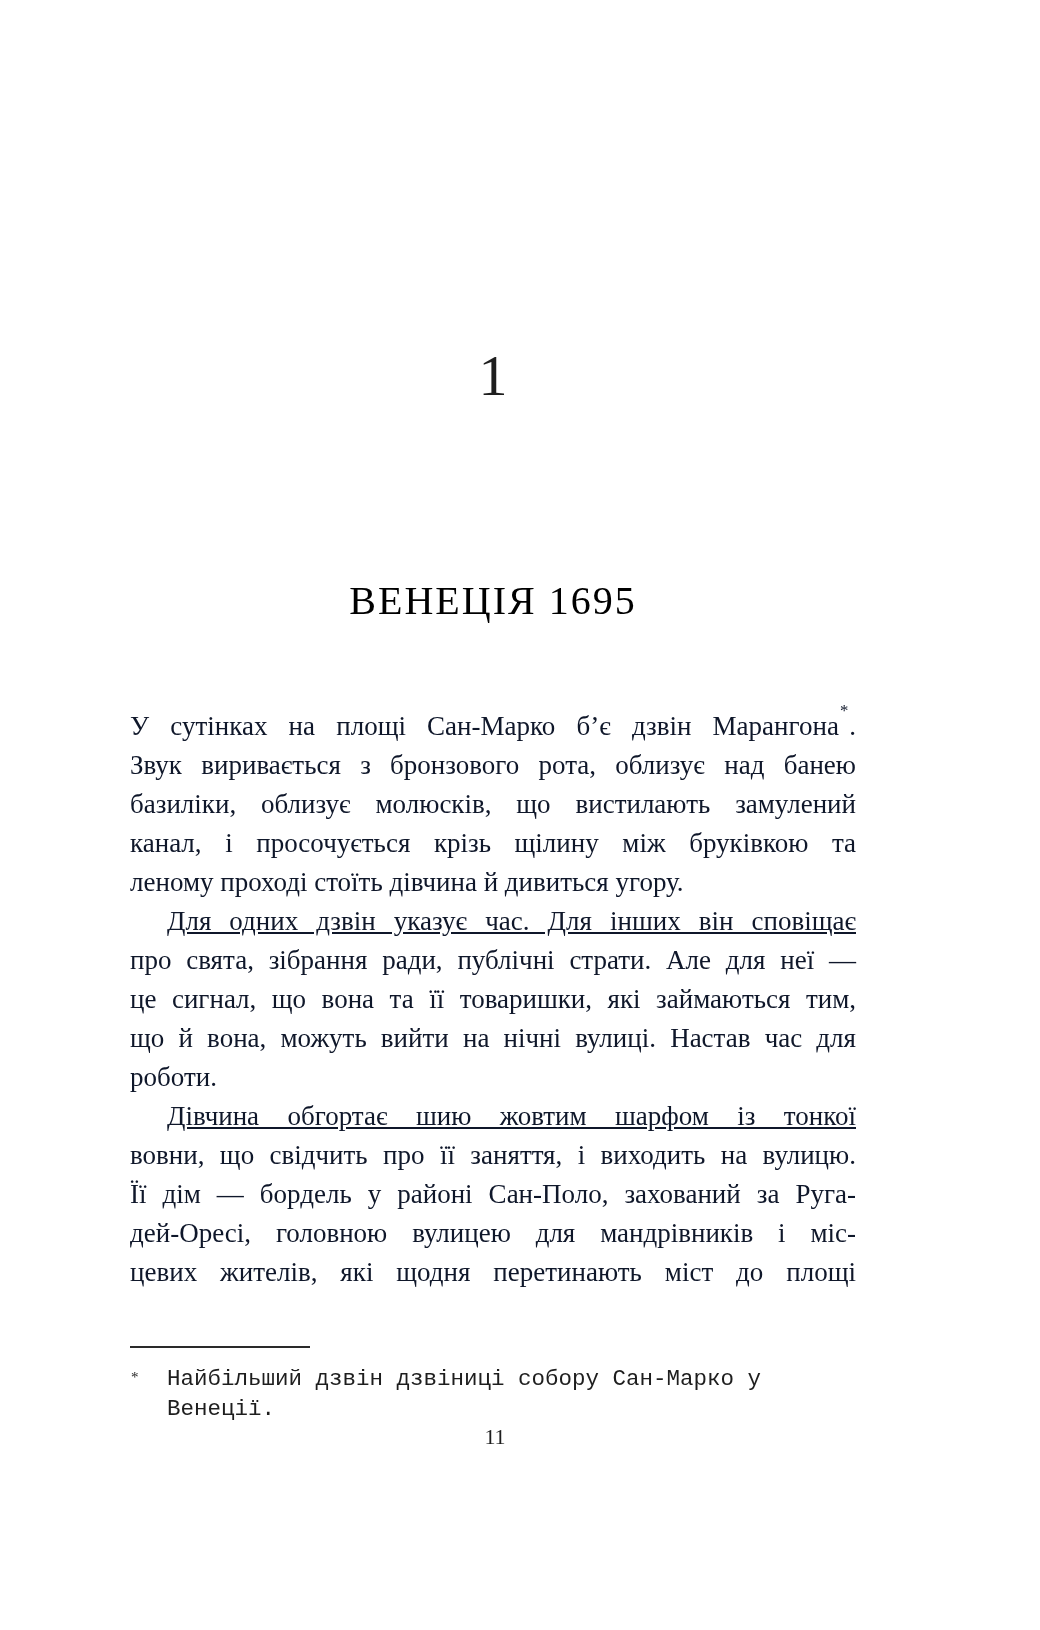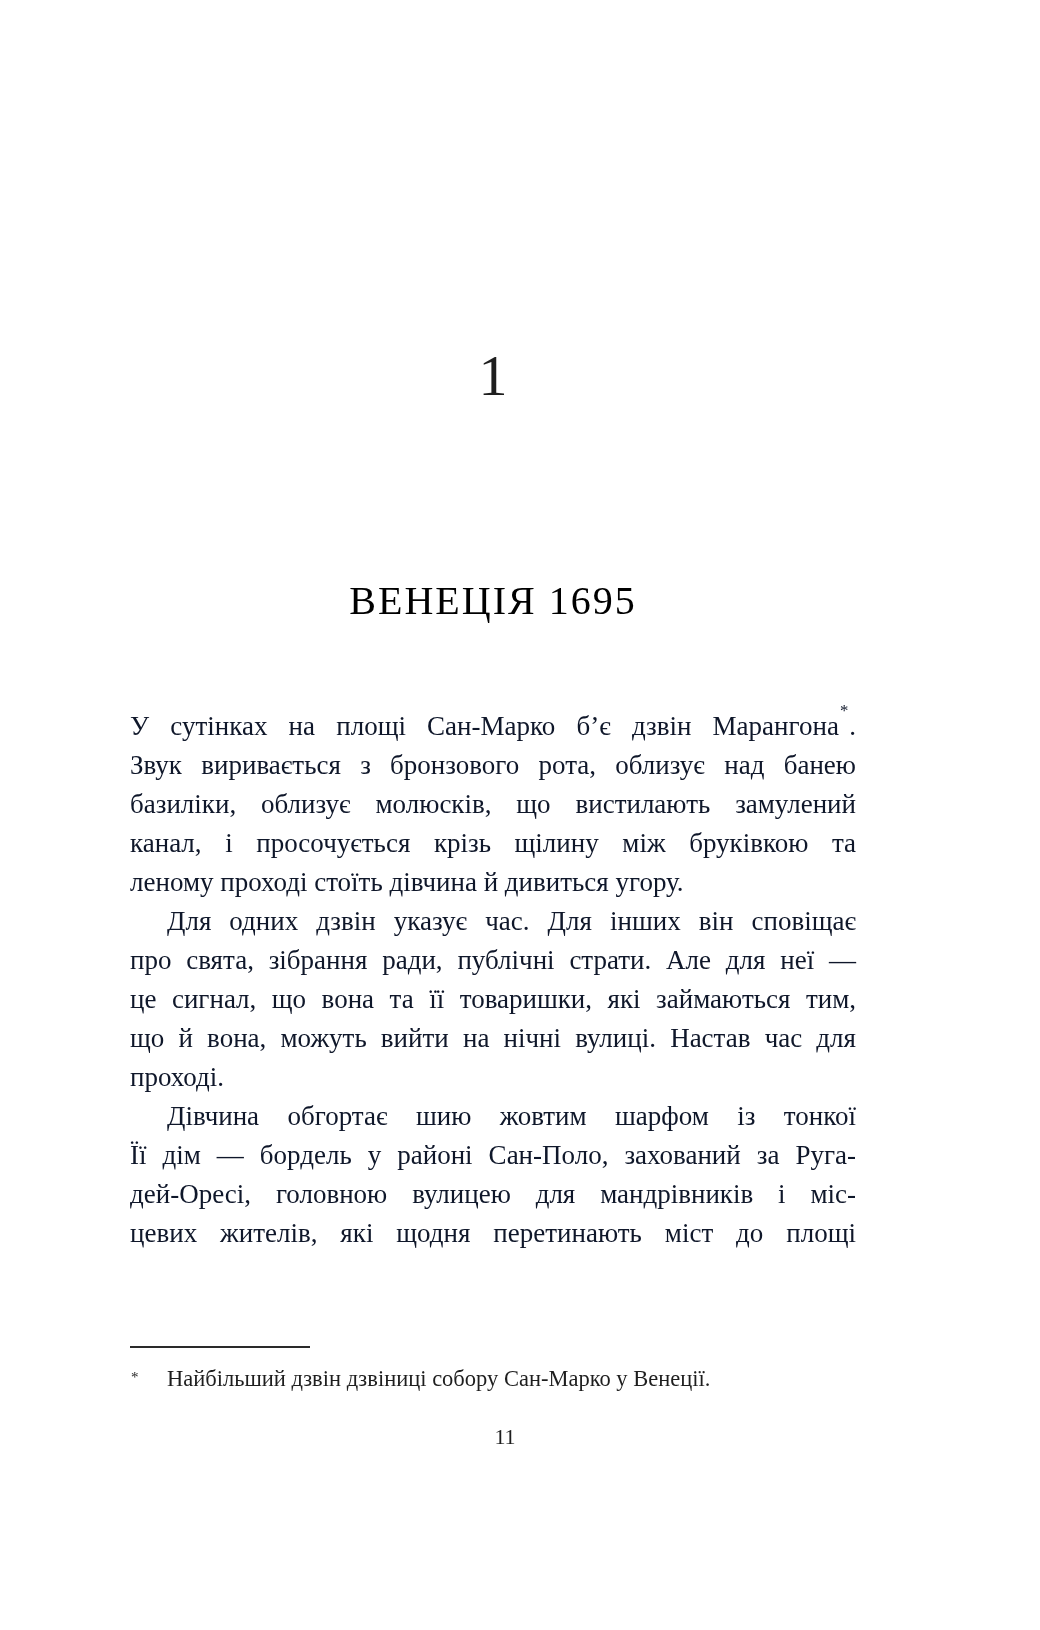--- a/index.html
+++ b/index.html
@@ -57,20 +57,21 @@
     -moz-text-align-last: left;
   }
 
   .body-text .line.j {
     text-align-last: justify;
     -moz-text-align-last: justify;
   }
 
   .body-text .line.indent {
     text-indent: 37px;
+    text-decoration: underline;
   }
 
   .fnref {
     font-size: 62%;
     position: relative;
     top: -0.55em;
     margin: 0 1px;
   }
 
   .footnote-rule {
@@ -88,33 +89,34 @@
     left: 130px;
     width: 726px;
     font-size: 22.5px;
     line-height: 30px;
     color: #1e1e1e;
   }
 
   .footnote .footnote-body {
     display: block;
     padding-left: 37px;
+    font-family: Liberation Mono, monospace;
   }
 
   .footnote .marker {
     position: absolute;
     left: 1px;
     top: -2px;
     font-size: 15px;
   }
 
   .page-number {
     position: absolute;
     top: 1424px;
-    left: 142px;
+    left: 132px;
     width: 726px;
     text-align: center;
     font-size: 22px;
     color: #1e1e1e;
   }
 </style>
 </head>
 <body>
 
 <div class="book-page">
@@ -126,22 +128,23 @@
   <div class="body-text" id="body-text">
       <div class="line j">У сутінках на площі Сан-Марко б’є дзвін Марангона<sup class="fnref">*</sup>.</div>
       <div class="line j">Звук виривається з бронзового рота, облизує над банею</div>
       <div class="line j">базиліки, облизує молюсків, що вистилають замулений</div>
       <div class="line j">канал, і просочується крізь щілину між бруківкою та</div>
       <div class="line">леному проході стоїть дівчина й дивиться угору.</div>
       <div class="line j indent">Для одних дзвін указує час. Для інших він сповіщає</div>
       <div class="line j">про свята, зібрання ради, публічні страти. Але для неї —</div>
       <div class="line j">це сигнал, що вона та її товаришки, які займаються тим,</div>
       <div class="line j">що й вона, можуть вийти на нічні вулиці. Настав час для</div>
-      <div class="line">проході.</div>
+      <div class="line">роботи.</div>
       <div class="line j indent">Дівчина обгортає шию жовтим шарфом із тонкої</div>
+      <div class="line j">вовни, що свідчить про її заняття, і виходить на вулицю.</div>
       <div class="line j">Її дім — бордель у районі Сан-Поло, захований за Руга-</div>
       <div class="line j">дей-Оресі, головною вулицею для мандрівників і міс-</div>
       <div class="line j">цевих жителів, які щодня перетинають міст до площі</div>
     </div>
 
   <div class="footnote-rule"></div>
 
   <div class="footnote">
     <span class="marker">*</span>
     <span class="footnote-body">Найбільший дзвін дзвіниці собору Сан-Марко у Венеції.</span>

